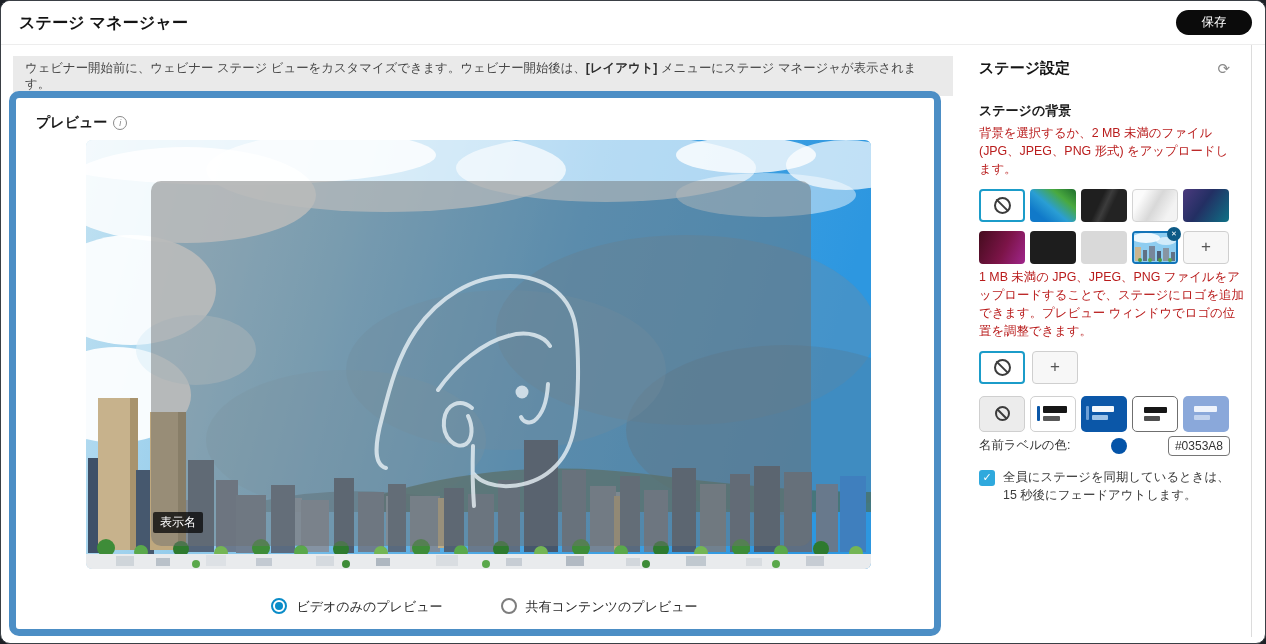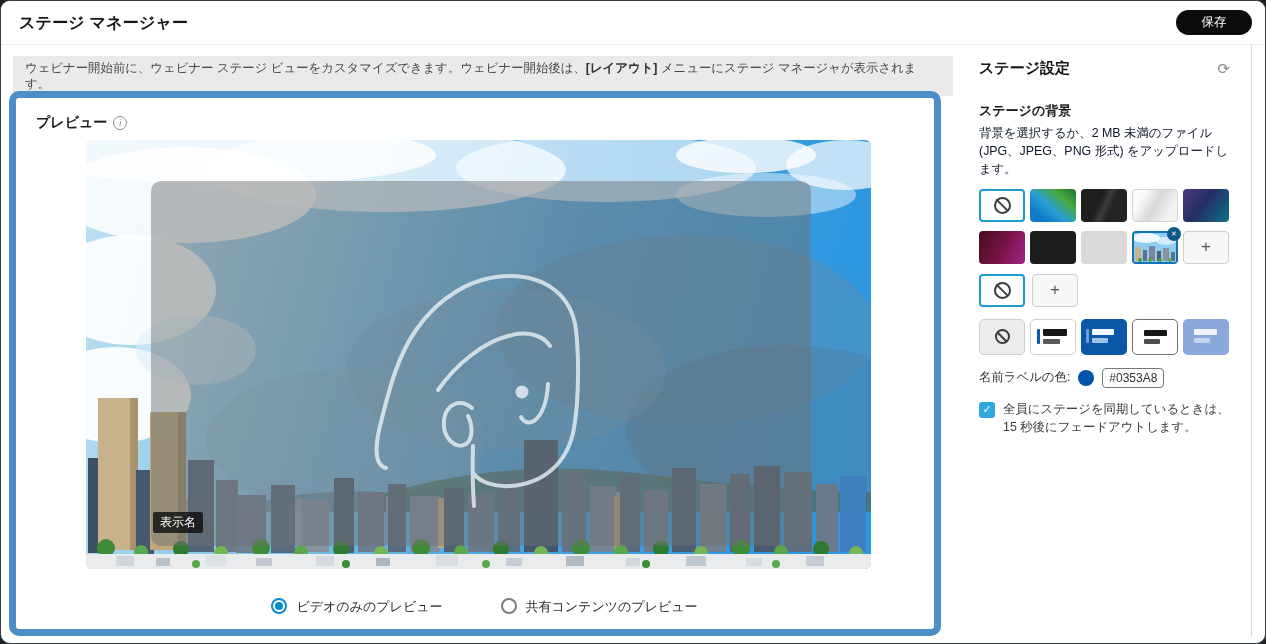--- a/index.html
+++ b/index.html
@@ -49,21 +49,21 @@
   .radio-item { display:flex; align-items:flex-start; gap:9px; font-size:13px; color:#2b2b2b; cursor:pointer;padding-left:12px; }
   .radio-on { width:16px; height:16px; border-radius:50%; border:2px solid #0a8cc8; position:relative; flex:none; }
   .radio-on::after { content:""; position:absolute; left:2px; top:2px; width:8px; height:8px; border-radius:50%; background:#0a8cc8; }
   .radio-off { width:16px; height:16px; border-radius:50%; border:2px solid #7d7d7d; flex:none; }
   
   .sidebar { position:absolute; left:963px; top:44px; width:290px; height:600px; padding:14px 24px 0 15px; }
   .sb-title-row { display:flex; justify-content:space-between; align-items:center; }
   .sb-title { font-size:15px; font-weight:bold; color:#141414; }
   .refresh-icon { font-size:15px; color:#8a8a8a; cursor:pointer; line-height:1; }
   .sec-title { font-size:13px; font-weight:bold; color:#1c1c1c; margin-top:24px; }
-  .sec-desc { font-size:12.4px; color:#0f172a; line-height:1.45; margin-top:5px; }
+  .sec-desc { font-size:12.4px; color:#b91c1c; line-height:1.45; margin-top:5px; }
   .swatch-grid { display:grid; grid-template-columns:repeat(5,46px); gap:9px 5px; margin-top:10px; }
   .tile {
     width:46px; height:33px; border-radius:4px; border:1px solid #d4d4d4;
     cursor:pointer; position:relative; display:flex; align-items:center; justify-content:center; background:#fff;
   }
   .tile.ring-teal { border:2px solid #1b9cc9; }
   .none-icon { width:17px; height:17px; border:2px solid #3c3c3c; border-radius:50%; position:relative; }
   .none-icon::after { content:""; position:absolute; left:-1.5px; top:5.5px; width:16px; height:2px; background:#3c3c3c; transform:rotate(45deg); }
   .t-bluegreen { background:linear-gradient(40deg,#1079c9 20%,#2a9ed4 45%,#49a93f 72%,#1e6e2d 100%); border:none; }
   .t-darkwave  { background:linear-gradient(115deg,#1f1f1f 40%,#3c3c3c 52%,#232323 64%); border:none; }
@@ -92,21 +92,21 @@
   .lt-filled { background:#0b57a8; border:none; }
   .lt-filled .b1 { left:5px; top:10px; width:3px; height:14px; background:#6d9fd6; }
   .lt-filled .b2 { left:11px; top:10px; width:22px; height:6px; background:#f4f8fc; }
   .lt-filled .b3 { left:11px; top:19px; width:16px; height:5px; background:#9cc3e8; }
   .lt-outline { border:1px solid #6f6f6f; }
   .lt-outline .b2 { left:11px; top:10px; width:23px; height:6px; background:#161616; }
   .lt-outline .b3 { left:11px; top:19px; width:16px; height:5px; background:#4f4f4f; }
   .lt-trans { background:#8aa8da; border:none; }
   .lt-trans .b2 { left:11px; top:10px; width:23px; height:6px; background:#eef3fb; }
   .lt-trans .b3 { left:11px; top:19px; width:16px; height:5px; background:#c2d3ee; }
-  .color-row { display:flex; align-items:center; gap:8px; margin-top:13px; font-size:12.4px; color:#333; }
+  .color-row { display:flex; align-items:center; gap:8px; margin-top:4px; font-size:12.4px; color:#333;justify-content:space-between; }
   .color-dot { width:16px; height:16px; border-radius:50%; background:#0353A8; flex:none; cursor:pointer; }
   .hex-field { border:1px solid #767676; border-radius:4px; font-size:12px; color:#333; padding:1px 6px; height:20px; display:flex; align-items:center; }
   .check-row { display:flex; gap:8px; margin-top:13px; }
   .checkbox { width:16px; height:16px; border-radius:3px; background:#2fa9dd; color:#fff; font-size:11px; display:flex; align-items:center; justify-content:center; flex:none; cursor:pointer; margin-top:1px; }
   .check-text { font-size:12.4px; color:#3a3a3a; line-height:1.45; width:240px; }
   .scroll-hint { position:absolute; left:1250px; top:44px; width:1px; height:592px; background:#dcdcdc; }
   
   .t-city { padding:0; overflow:visible; border:2px solid #1274b8; }
   .t-city svg { border-radius:2px; display:block; }
 </style>
@@ -314,20 +314,21 @@
             <circle cx="16" cy="27" r="2" fill="#5aa84b"></circle>
           <circle cx="26" cy="27" r="2" fill="#4e9b3e"></circle>
             <circle cx="36" cy="27" r="2" fill="#5aa84b"></circle>
         </svg>
       </div>
       <div class="tile t-add">
           <span>+</span>
         </div>
     </div>
 
+    <div class="sec-desc" style="width:268px">1 MB 未満の JPG、JPEG、PNG ファイルをアップロードすることで、ステージにロゴを追加できます。プレビュー ウィンドウでロゴの位置を調整できます。</div>
 
     <div class="swatch-row2">
       <div class="tile ring-teal">
           <span class="none-icon"></span>
         </div>
       <div class="tile t-add">
           <span>+</span>
         </div>
     </div>
 

